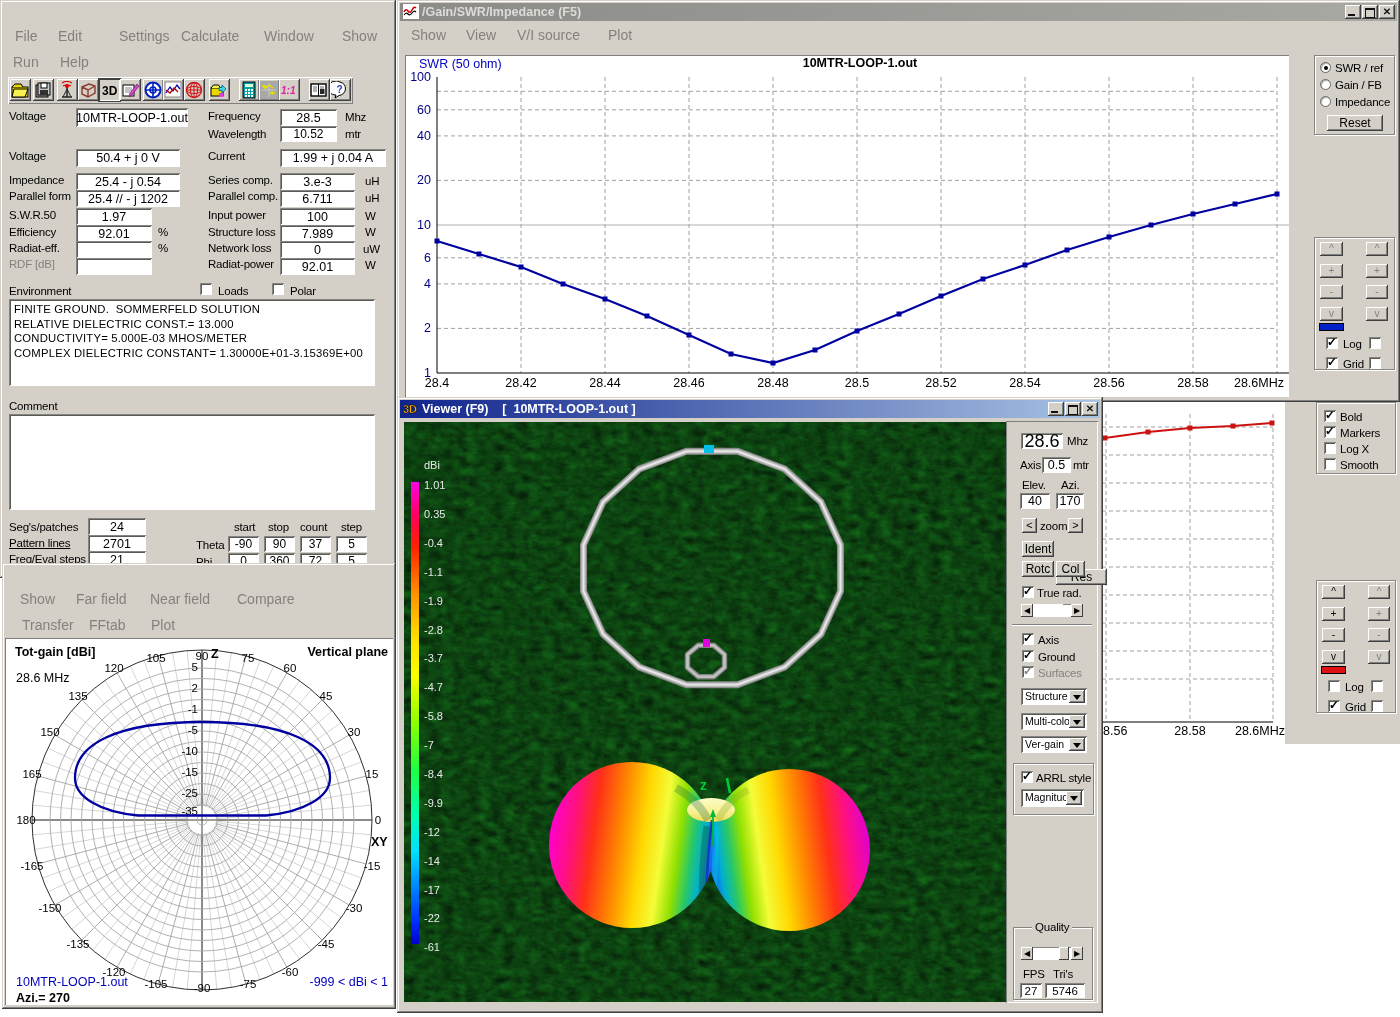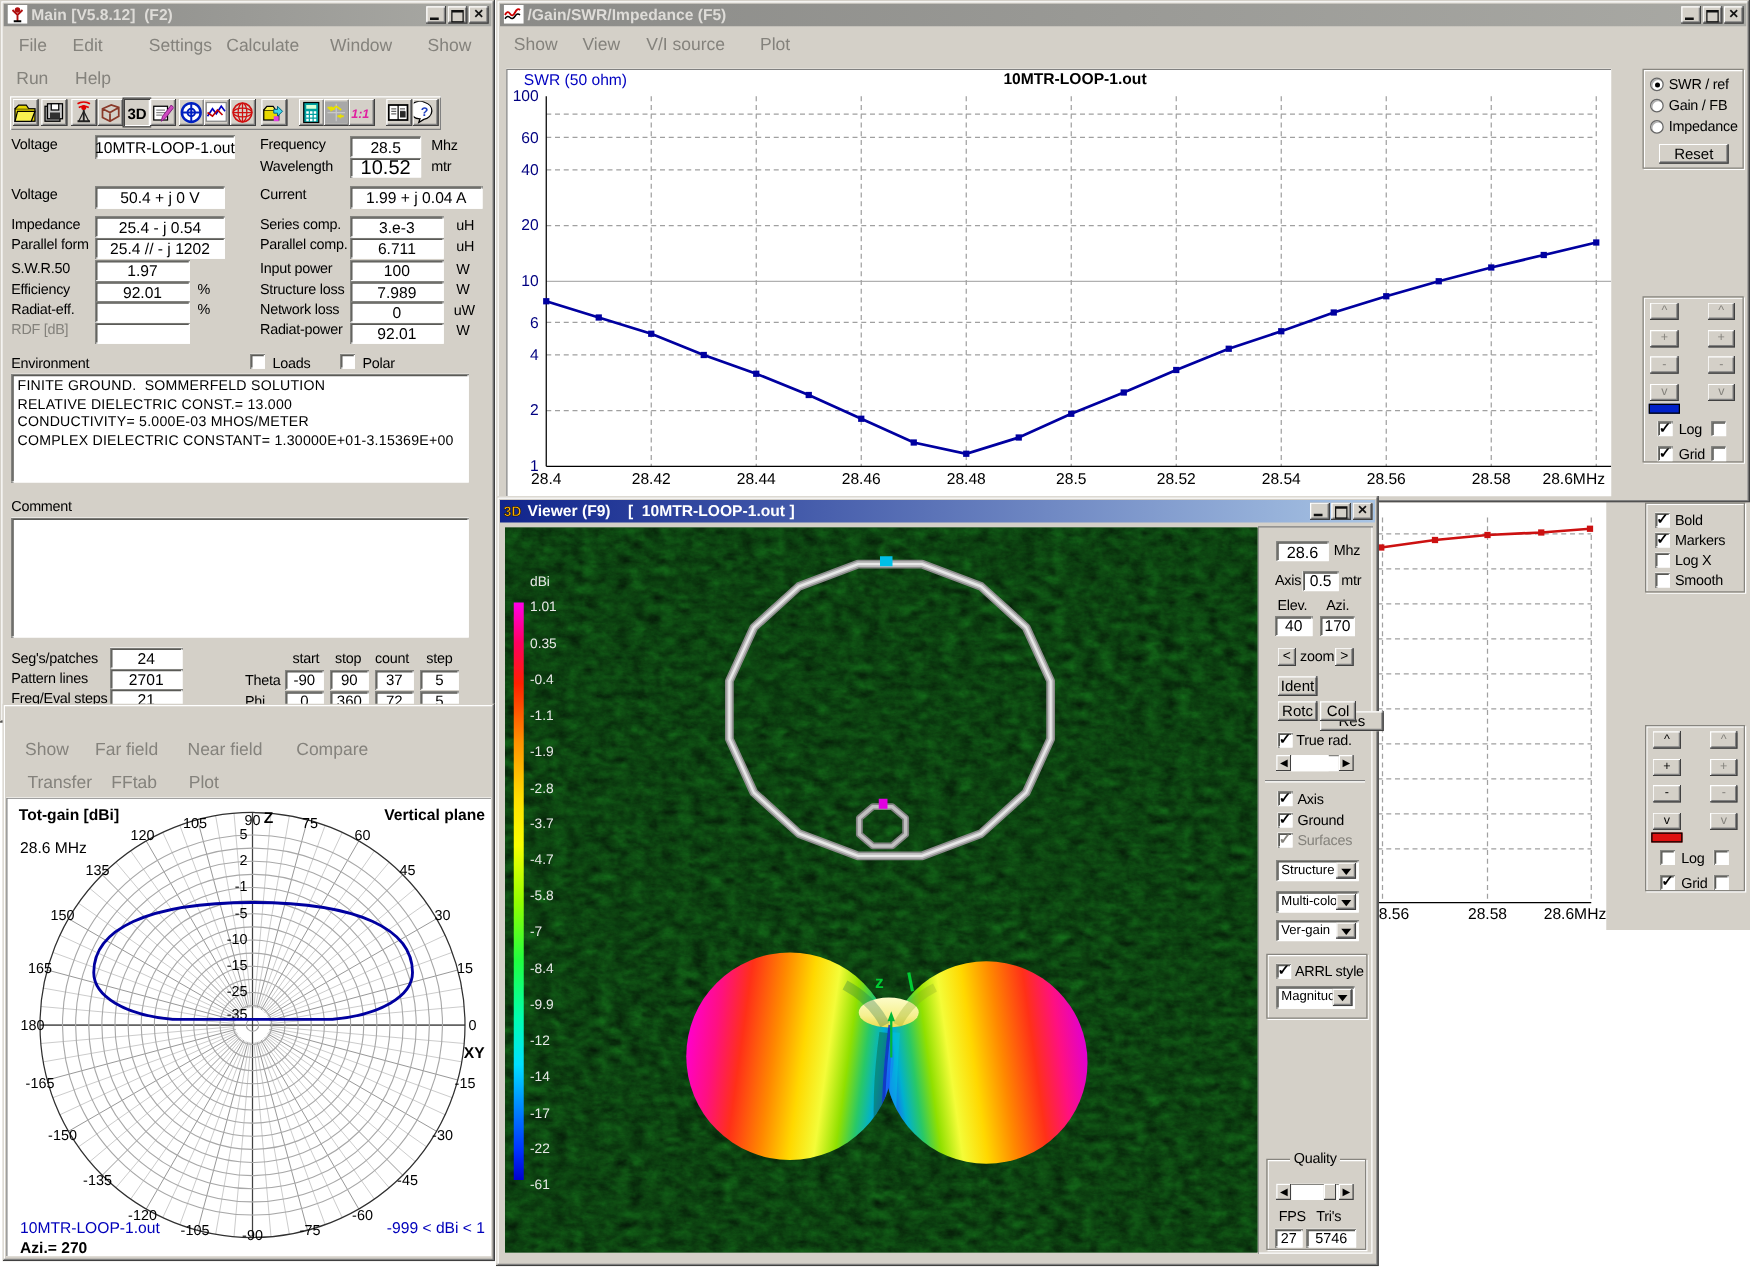--- a/index.html
+++ b/index.html
@@ -39,34 +39,20 @@
 .dd .ar::after { content:""; position:absolute; left:4px; top:5px; border:4px solid transparent; border-top:5px solid #000; }
 .dd .tx { position:absolute; left:4px; top:2px; }
 .rad { position:absolute; width:11px; height:11px; border-radius:50%; background:#fff;
   border:1px solid #666; box-shadow: inset 1px 1px #b0b0b0; }
 .rad.s::after { content:""; position:absolute; left:2.5px; top:2.5px; width:4px; height:4px; border-radius:50%; background:#000; }
 </style>
 </head>
 <body>
 
 <div class="win" style="left:0;top:0;width:396px;height:578px;">
-<div class="tb">
-      <span class="ttl">Main [V5.8.12]&nbsp; (F2)</span>
-<svg class="ticon" viewBox="0 0 16 15">
-        <rect x="0" y="0" width="16" height="15" fill="#fff"></rect>
-        <path d="M4 4 L8 8 L12 4 M8 8 L8 13" stroke="#b01010" stroke-width="1.5" fill="none"></path>
-        <circle cx="8" cy="4" r="2.2" fill="#b01010"></circle>
-        <path d="M5 13 h6" stroke="#000" stroke-width="1.6"></path>
-      </svg>
-<span class="wbtns">
-        <span class="wb mn"></span>
-        <span class="wb mx"></span>
-        <span class="wb cl"></span>
-      </span>
-    </div>
 <div class="mi" style="left:15px;top:28px;">File</div>
 <div class="mi" style="left:58px;top:28px;">Edit</div>
 <div class="mi" style="left:103px;top:28px;margin-left:16px;">Settings</div>
 <div class="mi" style="left:181px;top:28px;">Calculate</div>
 <div class="mi" style="left:264px;top:28px;">Window</div>
 <div class="mi" style="left:342px;top:28px;">Show</div>
 <div class="mi" style="left:13px;top:54px;">Run</div>
 <div class="mi" style="left:60px;top:54px;">Help</div>
 <div style="position:absolute;left:8px;top:77px;width:345px;height:27px;box-shadow:inset 1px 1px #fff, inset -1px -1px #808080;"></div>
 <div style="position:absolute;left:10px;top:79px;width:21px;height:22px;background:#d4d0c8;box-shadow:inset -1px -1px #404040, inset 1px 1px #fff, inset -2px -2px #808080;">
@@ -183,21 +169,21 @@
         <path d="M9 1 a8 7 0 1 0 -4 13 l-1 3 4 -2.5 a8 7 0 0 0 1 -13.5" fill="#fff" stroke="#000"></path>
         <text x="5.5" y="12" font-size="10" font-weight="bold" fill="#2040c0" font-family="Liberation Sans">?</text>
       </svg>
     </div>
 <div class="lbl" style="left:9px;top:110px;">Voltage</div>
 <div class="fld" style="left:76px;top:108px;width:112px;height:19px;font-size:12.5px;line-height:20px;">10MTR-LOOP-1.out</div>
 <div class="lbl" style="left:208px;top:110px;">Frequency</div>
 <div class="fld" style="left:280px;top:109px;width:57px;height:17px;font-size:12.5px;line-height:18px;">28.5</div>
 <div class="lbl" style="left:345px;top:111px;">Mhz</div>
 <div class="lbl" style="left:208px;top:128px;">Wavelength</div>
-<div class="fld" style="left:280px;top:126px;width:57px;height:16px;font-size:16px;line-height:17px;">10.52</div>
+<div class="fld" style="left:280px;top:126px;width:57px;height:16px;font-size:12px;line-height:17px;">10.52</div>
 <div class="lbl" style="left:345px;top:128px;">mtr</div>
 <div class="lbl" style="left:9px;top:150px;">Voltage</div>
 <div class="fld" style="left:76px;top:149px;width:104px;height:18px;font-size:12.5px;line-height:19px;">50.4 + j 0 V</div>
 <div class="lbl" style="left:208px;top:150px;">Current</div>
 <div class="fld" style="left:280px;top:149px;width:106px;height:18px;font-size:12.5px;line-height:19px;">1.99 + j 0.04 A</div>
 <div class="lbl" style="left:9px;top:174px;">Impedance</div>
 <div class="fld" style="left:76px;top:173px;width:104px;height:17px;font-size:12.5px;line-height:18px;">25.4 - j 0.54</div>
 <div class="lbl" style="left:208px;top:174px;">Series comp.</div>
 <div class="fld" style="left:280px;top:173px;width:75px;height:17px;font-size:12.5px;line-height:18px;">3.e-3</div>
 <div class="lbl" style="left:365px;top:175px;">uH</div>
@@ -231,21 +217,21 @@
 <div class="lbl" style="left:9px;top:285px;">Environment</div>
 <div class="cb" style="left:200px;top:283px;"></div>
 <div class="lbl" style="left:218px;top:285px;">Loads</div>
 <div class="cb" style="left:272px;top:283px;"></div>
 <div class="lbl" style="left:290px;top:285px;">Polar</div>
 <div style="position:absolute;left:9px;top:299px;width:366px;height:87px;background:#fff;box-shadow:inset 1px 1px #848480, inset -1px -1px #fff, inset 2px 2px #5a5a56;font-size:11.3px;line-height:14.5px;padding:3px 0 0 5px;letter-spacing:0.2px;">FINITE GROUND.&nbsp; SOMMERFELD SOLUTION<br>RELATIVE DIELECTRIC CONST.= 13.000<br>CONDUCTIVITY= 5.000E-03 MHOS/METER<br>COMPLEX DIELECTRIC CONSTANT= 1.30000E+01-3.15369E+00</div>
 <div class="lbl" style="left:9px;top:400px;">Comment</div>
 <div style="position:absolute;left:9px;top:414px;width:366px;height:96px;background:#fff;box-shadow:inset 1px 1px #848480, inset -1px -1px #fff, inset 2px 2px #5a5a56;"></div>
 <div class="lbl" style="left:9px;top:521px;">Seg's/patches</div>
 <div class="fld" style="left:88px;top:518px;width:58px;height:17px;font-size:12.5px;line-height:18px;">24</div>
-<div class="lbl" style="left:9px;top:537px;">Pattern lines</div>
+<div class="lbl" style="left:9px;top:537px;text-decoration:underline;">Pattern lines</div>
 <div class="fld" style="left:88px;top:535px;width:58px;height:17px;font-size:12.5px;line-height:18px;">2701</div>
 <div class="lbl" style="left:9px;top:553px;">Freq/Eval steps</div>
 <div class="fld" style="left:88px;top:551px;width:58px;height:17px;font-size:12.5px;line-height:18px;">21</div>
 <div class="lbl" style="left:234px;top:521px;">start</div>
 <div class="lbl" style="left:268px;top:521px;">stop</div>
 <div class="lbl" style="left:300px;top:521px;">count</div>
 <div class="lbl" style="left:341px;top:521px;">step</div>
 <div class="lbl" style="left:196px;top:539px;">Theta</div>
 <div class="fld" style="left:228px;top:536px;width:31px;height:16px;font-size:12px;line-height:17px;">-90</div>
 <div class="fld" style="left:264px;top:536px;width:31px;height:16px;font-size:12px;line-height:17px;">90</div>
@@ -677,21 +663,21 @@
         <text x="20" y="356" font-size="11" fill="#e8e8e8">-8.4</text>
         <text x="20" y="385" font-size="11" fill="#e8e8e8">-9.9</text>
         <text x="20" y="414" font-size="11" fill="#e8e8e8">-12</text>
         <text x="20" y="443" font-size="11" fill="#e8e8e8">-14</text>
         <text x="20" y="472" font-size="11" fill="#e8e8e8">-17</text>
         <text x="20" y="500" font-size="11" fill="#e8e8e8">-22</text>
         <text x="20" y="529" font-size="11" fill="#e8e8e8">-61</text>
       </svg>
     </div>
 <div style="position:absolute;left:609px;top:24px;width:92px;height:582px;box-shadow:inset 1px 1px #808080, inset -1px -1px #fff;">
-<div class="fld" style="left:15px;top:12px;width:42px;height:16px;font-size:13px;line-height:17px;">28.6</div>
+<div class="fld" style="left:15px;top:12px;width:42px;height:16px;font-size:18px;line-height:17px;">28.6</div>
 <div class="lbl" style="left:61px;top:14px;">Mhz</div>
 <div class="lbl" style="left:14px;top:38px;">Axis</div>
 <div class="fld" style="left:36px;top:36px;width:29px;height:16px;font-size:12.5px;line-height:17px;">0.5</div>
 <div class="lbl" style="left:67px;top:38px;">mtr</div>
 <div class="lbl" style="left:16px;top:58px;">Elev.</div>
 <div class="lbl" style="left:55px;top:58px;">Azi.</div>
 <div class="fld" style="left:14px;top:72px;width:30px;height:16px;font-size:12.5px;line-height:17px;">40</div>
 <div class="fld" style="left:50px;top:72px;width:28px;height:16px;font-size:12.5px;line-height:17px;">170</div>
 <div class="btn" style="left:16px;top:97px;width:15px;height:15px;font-size:11px;line-height:15px;">&lt;</div>
 <div class="lbl" style="left:34px;top:99px;">zoom</div>

